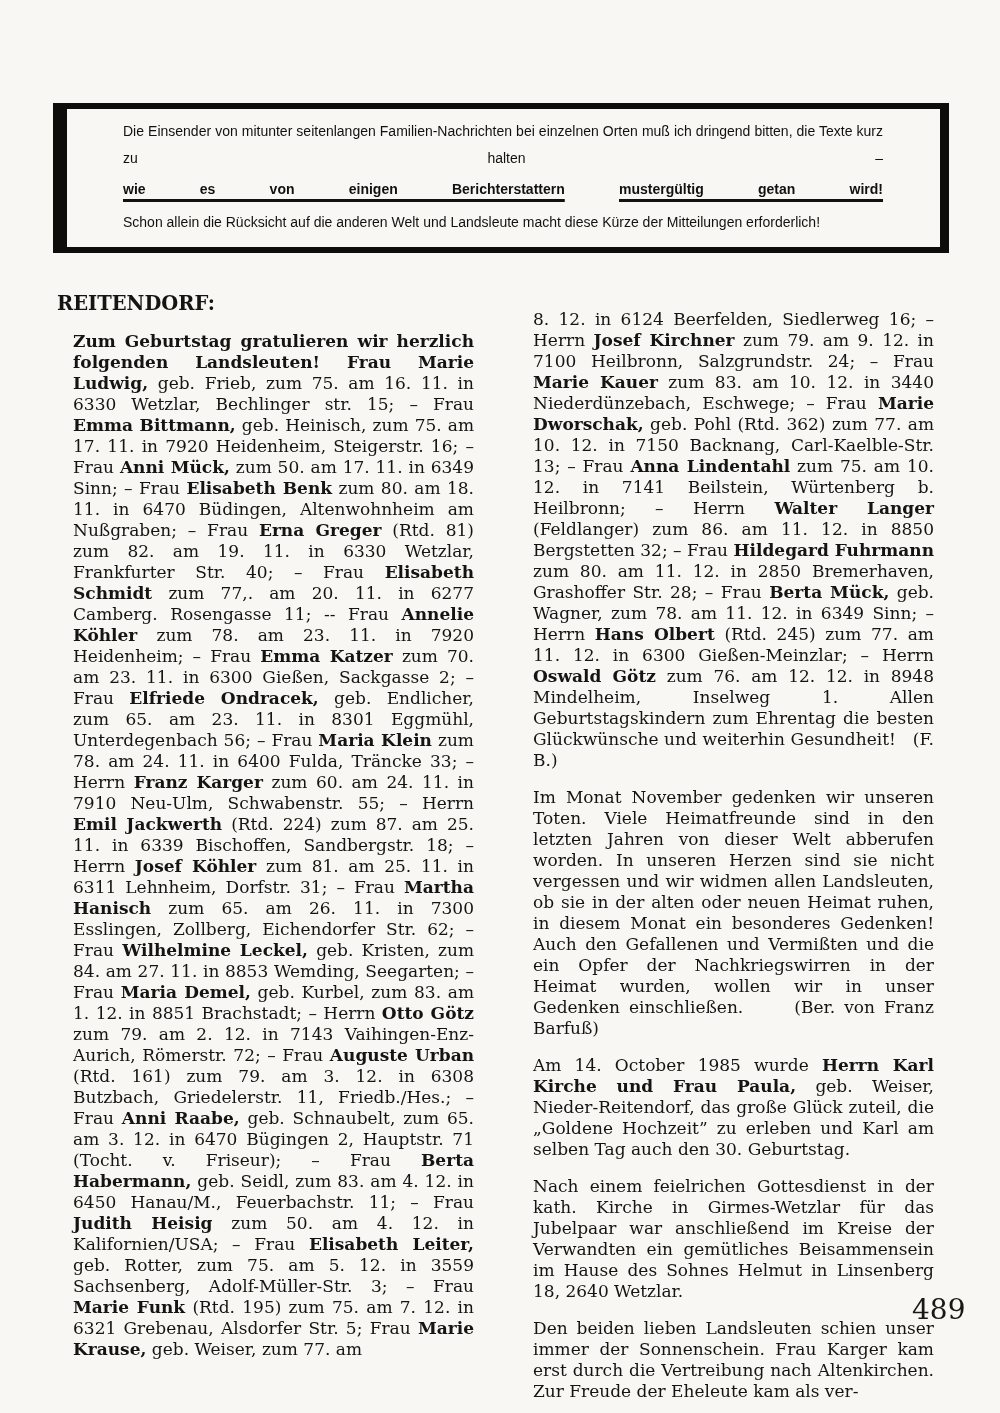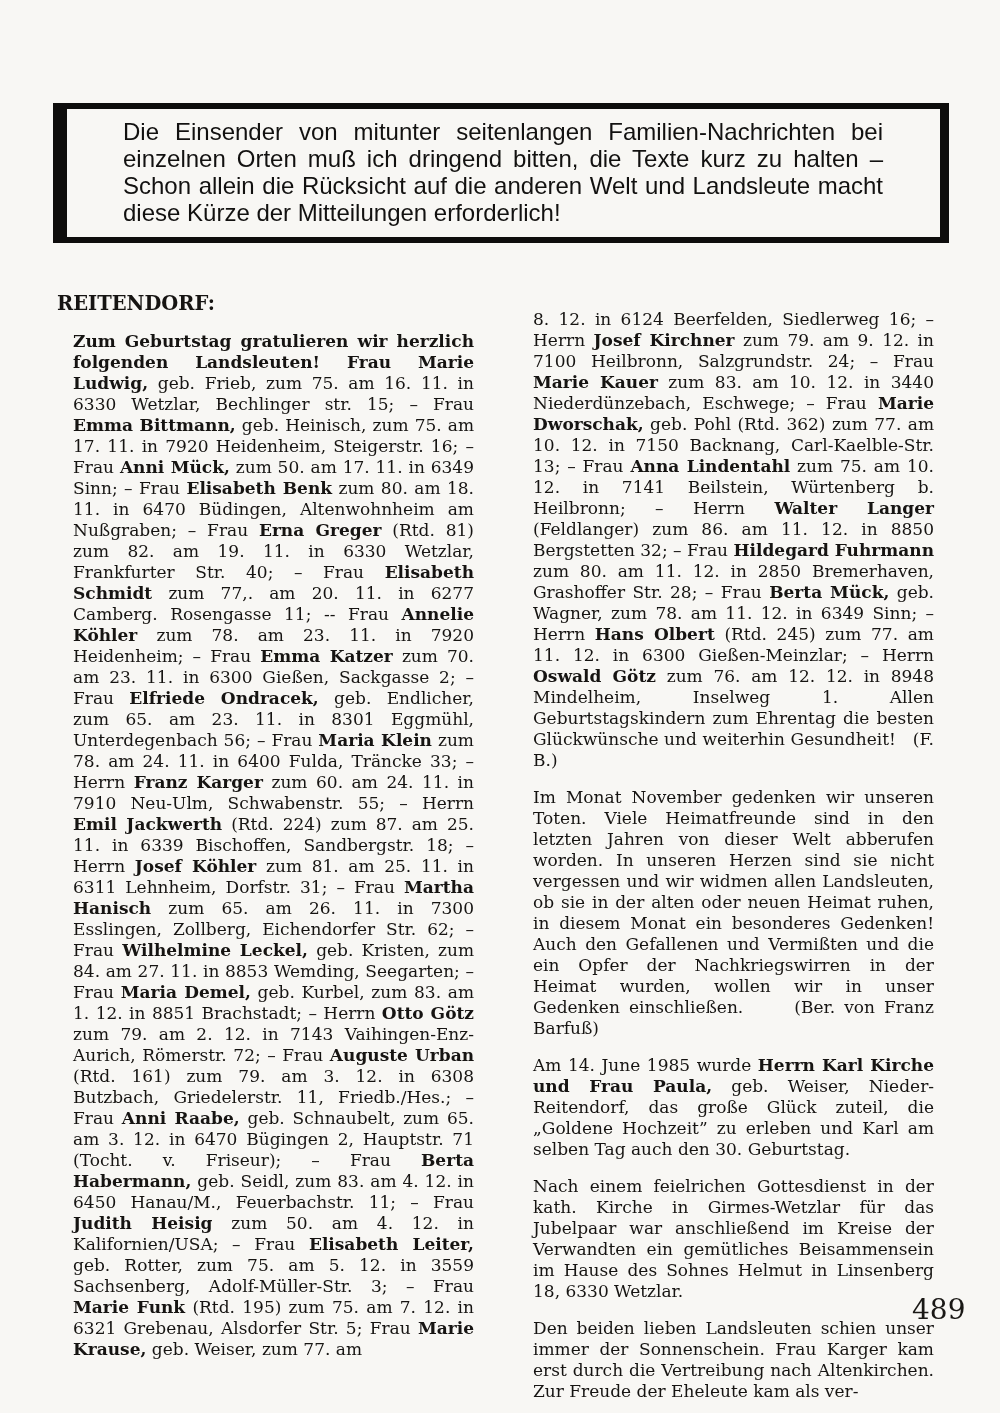--- a/index.html
+++ b/index.html
@@ -19,21 +19,21 @@
     position: absolute;
     left: 53px;
     top: 103px;
     width: 896px;
     box-sizing: border-box;
     border: 6px solid #0e0d0c;
     border-left-width: 14px;
     border-right-width: 9px;
     padding: 9px 57px 11px 56px;
     font-family: "Liberation Sans", "DejaVu Sans", sans-serif;
-    font-size: 24px;
+    font-size: 14px;
     line-height: 27px;
     text-align: justify;
     color: #121110;
   }
   .n-par { margin: 0; }
   .n-par.stretch { text-align-last: justify; }
   .slogan {
     display: block;
     margin: 4px 0 6px 0;
     font-weight: bold;
@@ -81,36 +81,40 @@
     color: #1a1815;
   }
 </style>
 </head>
 <body>
 
 <div class="page">
 
   <div class="notice">
     <p class="n-par stretch">Die Einsender von mitunter seitenlangen Familien-Nachrichten bei einzelnen Orten muß ich dringend bitten, die Texte kurz zu halten –</p>
+    <p class="slogan">
+      <span class="u">wie es von einigen Berichterstattern</span>
+      <span class="u">mustergültig getan wird!</span>
+    </p>
     <p class="n-par">Schon allein die Rücksicht auf die anderen Welt und Landsleute macht diese Kürze der Mitteilungen erforderlich!</p>
   </div>
 
   <div class="columns">
     <div class="col">
       <h2 class="section">REITENDORF:</h2>
       <div>
           <p class="body-par"><b>Zum Geburtstag gratulieren wir herzlich folgenden Landsleuten! Frau Marie Ludwig,</b><span> geb. Frieb, zum 75. am 16. 11. in 6330 Wetzlar, Bechlinger str. 15; – Frau </span><b>Emma Bittmann,</b><span> geb. Heinisch, zum 75. am 17. 11. in 7920 Heidenheim, Steigerstr. 16; – Frau </span><b>Anni Mück,</b><span> zum 50. am 17. 11. in 6349 Sinn; – Frau </span><b>Elisabeth Benk</b><span> zum 80. am 18. 11. in 6470 Büdingen, Altenwohnheim am Nußgraben; – Frau </span><b>Erna Greger</b><span> (Rtd. 81) zum 82. am 19. 11. in 6330 Wetzlar, Frankfurter Str. 40; – Frau </span><b>Elisabeth Schmidt</b><span> zum 77,. am 20. 11. in 6277 Camberg. Rosengasse 11; -- Frau </span><b>Annelie Köhler</b><span> zum 78. am 23. 11. in 7920 Heidenheim; – Frau </span><b>Emma Katzer</b><span> zum 70. am 23. 11. in 6300 Gießen, Sackgasse 2; – Frau </span><b>Elfriede Ondracek,</b><span> geb. Endlicher, zum 65. am 23. 11. in 8301 Eggmühl, Unterdegenbach 56; – Frau </span><b>Maria Klein</b><span> zum 78. am 24. 11. in 6400 Fulda, Träncke 33; – Herrn </span><b>Franz Karger</b><span> zum 60. am 24. 11. in 7910 Neu-Ulm, Schwabenstr. 55; – Herrn </span><b>Emil Jackwerth</b><span> (Rtd. 224) zum 87. am 25. 11. in 6339 Bischoffen, Sandbergstr. 18; – Herrn </span><b>Josef Köhler</b><span> zum 81. am 25. 11. in 6311 Lehnheim, Dorfstr. 31; – Frau </span><b>Martha Hanisch</b><span> zum 65. am 26. 11. in 7300 Esslingen, Zollberg, Eichendorfer Str. 62; – Frau </span><b>Wilhelmine Leckel,</b><span> geb. Kristen, zum 84. am 27. 11. in 8853 Wemding, Seegarten; – Frau </span><b>Maria Demel,</b><span> geb. Kurbel, zum 83. am 1. 12. in 8851 Brachstadt; – Herrn </span><b>Otto Götz</b><span> zum 79. am 2. 12. in 7143 Vaihingen-Enz-Aurich, Römerstr. 72; – Frau </span><b>Auguste Urban</b><span> (Rtd. 161) zum 79. am 3. 12. in 6308 Butzbach, Griedelerstr. 11, Friedb./Hes.; – Frau </span><b>Anni Raabe,</b><span> geb. Schnaubelt, zum 65. am 3. 12. in 6470 Bügingen 2, Hauptstr. 71 (Tocht. v. Friseur); – Frau </span><b>Berta Habermann,</b><span> geb. Seidl, zum 83. am 4. 12. in 6450 Hanau/M., Feuerbachstr. 11; – Frau </span><b>Judith Heisig</b><span> zum 50. am 4. 12. in Kalifornien/USA; – Frau </span><b>Elisabeth Leiter,</b><span> geb. Rotter, zum 75. am 5. 12. in 3559 Sachsenberg, Adolf-Müller-Str. 3; – Frau </span><b>Marie Funk</b><span> (Rtd. 195) zum 75. am 7. 12. in 6321 Grebenau, Alsdorfer Str. 5; Frau </span><b>Marie Krause,</b><span> geb. Weiser, zum 77. am</span></p>
         </div>
     </div>
     <div class="col">
       <div>
           <p class="body-par"><span>8. 12. in 6124 Beerfelden, Siedlerweg 16; – Herrn </span><b>Josef Kirchner</b><span> zum 79. am 9. 12. in 7100 Heilbronn, Salzgrundstr. 24; – Frau </span><b>Marie Kauer</b><span> zum 83. am 10. 12. in 3440 Niederdünzebach, Eschwege; – Frau </span><b>Marie Dworschak,</b><span> geb. Pohl (Rtd. 362) zum 77. am 10. 12. in 7150 Backnang, Carl-Kaelble-Str. 13; – Frau </span><b>Anna Lindentahl</b><span> zum 75. am 10. 12. in 7141 Beilstein, Würtenberg b. Heilbronn; – Herrn </span><b>Walter Langer</b><span> (Feldlanger) zum 86. am 11. 12. in 8850 Bergstetten 32; – Frau </span><b>Hildegard Fuhrmann</b><span> zum 80. am 11. 12. in 2850 Bremerhaven, Grashoffer Str. 28; – Frau </span><b>Berta Mück,</b><span> geb. Wagner, zum 78. am 11. 12. in 6349 Sinn; – Herrn </span><b>Hans Olbert</b><span> (Rtd. 245) zum 77. am 11. 12. in 6300 Gießen-Meinzlar; – Herrn </span><b>Oswald Götz</b><span> zum 76. am 12. 12. in 8948 Mindelheim, Inselweg 1. Allen Geburtstagskindern zum Ehrentag die besten Glückwünsche und weiterhin Gesundheit! (F. B.)</span></p>
           <p class="body-par gap"><span>Im Monat November gedenken wir unseren Toten. Viele Heimatfreunde sind in den letzten Jahren von dieser Welt abberufen worden. In unseren Herzen sind sie nicht vergessen und wir widmen allen Landsleuten, ob sie in der alten oder neuen Heimat ruhen, in diesem Monat ein besonderes Gedenken! Auch den Gefallenen und Vermißten und die ein Opfer der Nachkriegswirren in der Heimat wurden, wollen wir in unser Gedenken einschließen.   (Ber. von Franz Barfuß)</span></p>
-          <p class="body-par gap"><span>Am 14. June 1985 wurde </span><b>Herrn Karl Kirche und Frau Paula,</b><span> geb. Weiser, Nieder-Reitendorf, das große Glück zuteil, die „Goldene Hochzeit” zu erleben und Karl am selben Tag auch den 30. Geburtstag.</span></p>
-          <p class="body-par"><span>Nach einem feielrichen Gottesdienst in der kath. Kirche in Girmes-Wetzlar für das Jubelpaar war anschließend im Kreise der Verwandten ein gemütliches Beisammensein im Hause des Sohnes Helmut in Linsenberg 18, 6330 Wetzlar.</span></p>
+          <p class="body-par gap"><span>Am 14. October 1985 wurde </span><b>Herrn Karl Kirche und Frau Paula,</b><span> geb. Weiser, Nieder-Reitendorf, das große Glück zuteil, die „Goldene Hochzeit” zu erleben und Karl am selben Tag auch den 30. Geburtstag.</span></p>
+          <p class="body-par"><span>Nach einem feielrichen Gottesdienst in der kath. Kirche in Girmes-Wetzlar für das Jubelpaar war anschließend im Kreise der Verwandten ein gemütliches Beisammensein im Hause des Sohnes Helmut in Linsenberg 18, 2640 Wetzlar.</span></p>
           <p class="body-par"><span>Den beiden lieben Landsleuten schien unser immer der Sonnenschein. Frau Karger kam erst durch die Vertreibung nach Altenkirchen. Zur Freude der Eheleute kam als ver-</span></p>
         </div>
     </div>
   </div>
 
   <div class="page-number">489</div>
 
 </div>
 
 </body></html>

